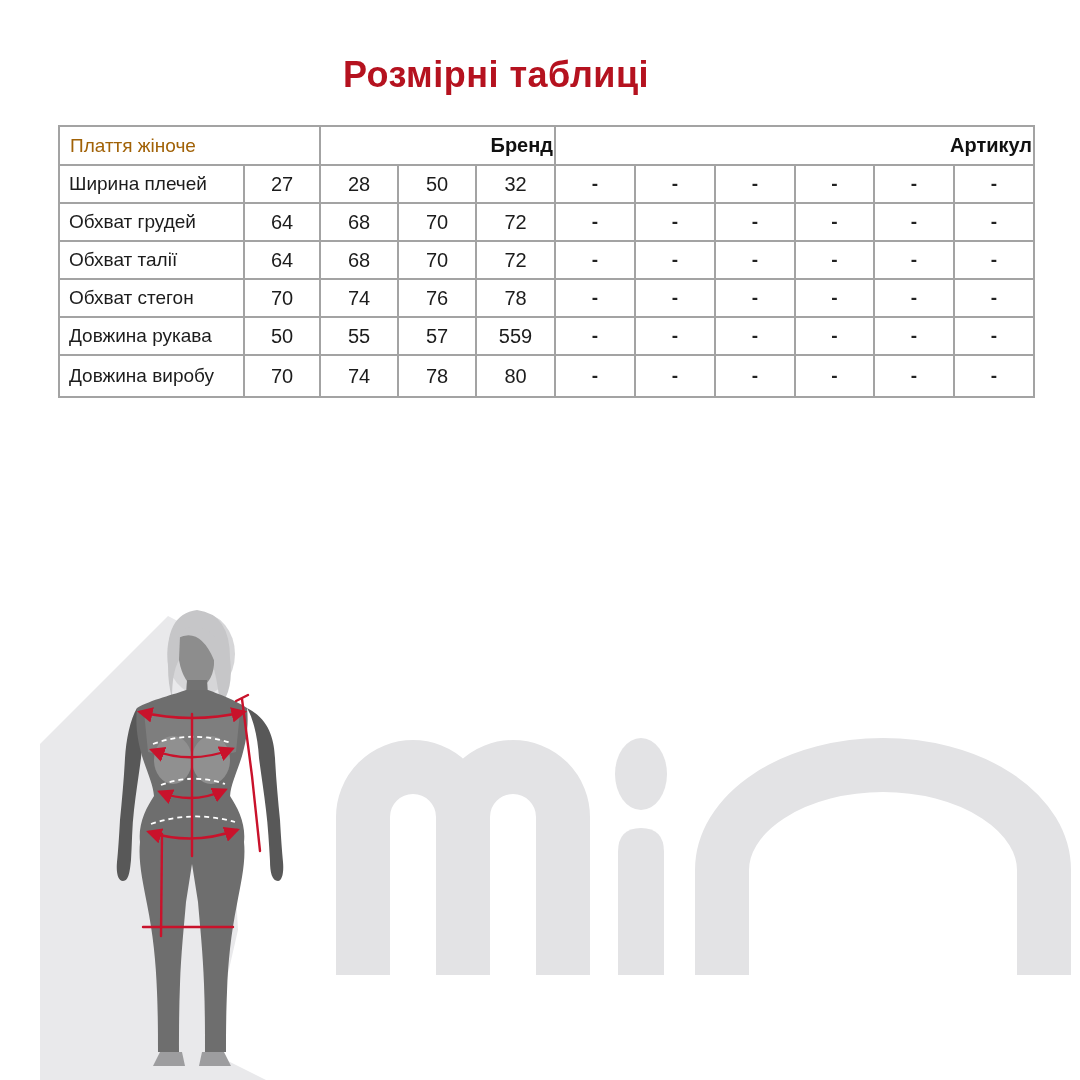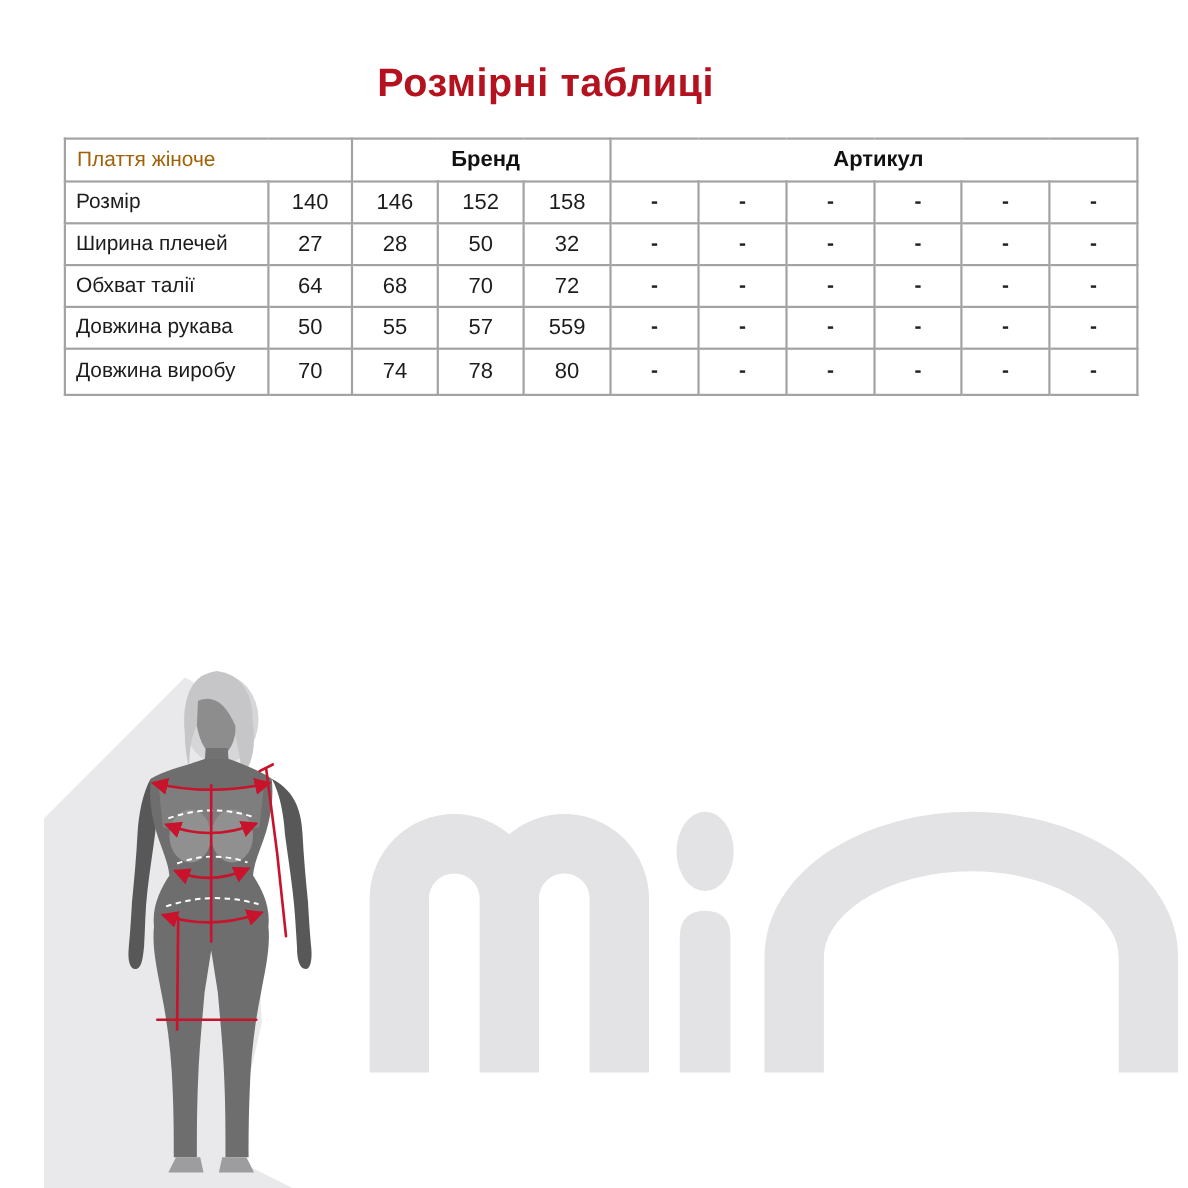--- a/index.html
+++ b/index.html
@@ -14,21 +14,21 @@
   table.sizes{
     position:absolute;left:58px;top:125px;border-collapse:collapse;
     table-layout:fixed;width:975px;
   }
   table.sizes td,table.sizes th{border:2px solid #a3a3a3;overflow:hidden;}
   tr.hrow{height:39px;}
   tr.row{height:38px;}
   tr.tall{height:44px;}
   tr.last{height:42px;margin-left:12px;}
   th.h-product{font-weight:400;font-size:19px;color:#a16207;text-align:left;padding-left:10px;}
-  th.h-bold{font-weight:700;font-size:20px;color:#111;text-align:center;padding-left:9px;}
+  th.h-bold{font-weight:700;font-size:20px;color:#111;text-align:right;padding-left:9px;}
   td.lbl{font-size:19px;color:#1c1c1c;text-align:left;padding:1px 28px 1px 9px;line-height:1.05;}
   td.val{font-size:20px;color:#1c1c1c;text-align:center;padding:0;}
   td.dash{font-size:19px;font-weight:700;color:#222;text-align:center;padding:0;}
   .fig{position:absolute;left:40px;top:600px;width:300px;height:480px;}
   .wm{position:absolute;left:330px;top:728px;width:760px;height:260px;}
 </style>
 </head>
 <body>
 
 <div class="title">Розмірні таблиці</div>
@@ -48,51 +48,64 @@
       <col style="width:80px">
   </colgroup>
   <tbody>
       <tr class="hrow">
     <th class="h-product" colspan="2">Плаття жіноче</th>
     <th class="h-bold" colspan="3">Бренд</th>
     <th class="h-bold" colspan="6">Артикул</th>
   </tr>
 
   <tr class="row">
-    <td class="lbl">Розмір</td>
-    <td class="val">140</td>
-    <td class="val">146</td>
-    <td class="val">152</td>
-    <td class="val">158</td>
-    <td class="dash">-</td>
-    <td class="dash">-</td>
-    <td class="dash">-</td>
-    <td class="dash">-</td>
-    <td class="dash">-</td>
-    <td class="dash">-</td>
-  </tr>
-  <tr class="row">
     <td class="lbl">Ширина плечей</td>
     <td class="val">27</td>
     <td class="val">28</td>
     <td class="val">50</td>
     <td class="val">32</td>
     <td class="dash">-</td>
     <td class="dash">-</td>
     <td class="dash">-</td>
     <td class="dash">-</td>
     <td class="dash">-</td>
     <td class="dash">-</td>
   </tr>
   <tr class="row">
+    <td class="lbl">Обхват грудей</td>
+    <td class="val">64</td>
+    <td class="val">68</td>
+    <td class="val">70</td>
+    <td class="val">72</td>
+    <td class="dash">-</td>
+    <td class="dash">-</td>
+    <td class="dash">-</td>
+    <td class="dash">-</td>
+    <td class="dash">-</td>
+    <td class="dash">-</td>
+  </tr>
+  <tr class="row">
     <td class="lbl">Обхват талії</td>
     <td class="val">64</td>
     <td class="val">68</td>
     <td class="val">70</td>
     <td class="val">72</td>
+    <td class="dash">-</td>
+    <td class="dash">-</td>
+    <td class="dash">-</td>
+    <td class="dash">-</td>
+    <td class="dash">-</td>
+    <td class="dash">-</td>
+  </tr>
+  <tr class="row">
+    <td class="lbl">Обхват стегон</td>
+    <td class="val">70</td>
+    <td class="val">74</td>
+    <td class="val">76</td>
+    <td class="val">78</td>
     <td class="dash">-</td>
     <td class="dash">-</td>
     <td class="dash">-</td>
     <td class="dash">-</td>
     <td class="dash">-</td>
     <td class="dash">-</td>
   </tr>
   <tr class="row">
     <td class="lbl">Довжина рукава</td>
     <td class="val">50</td>

